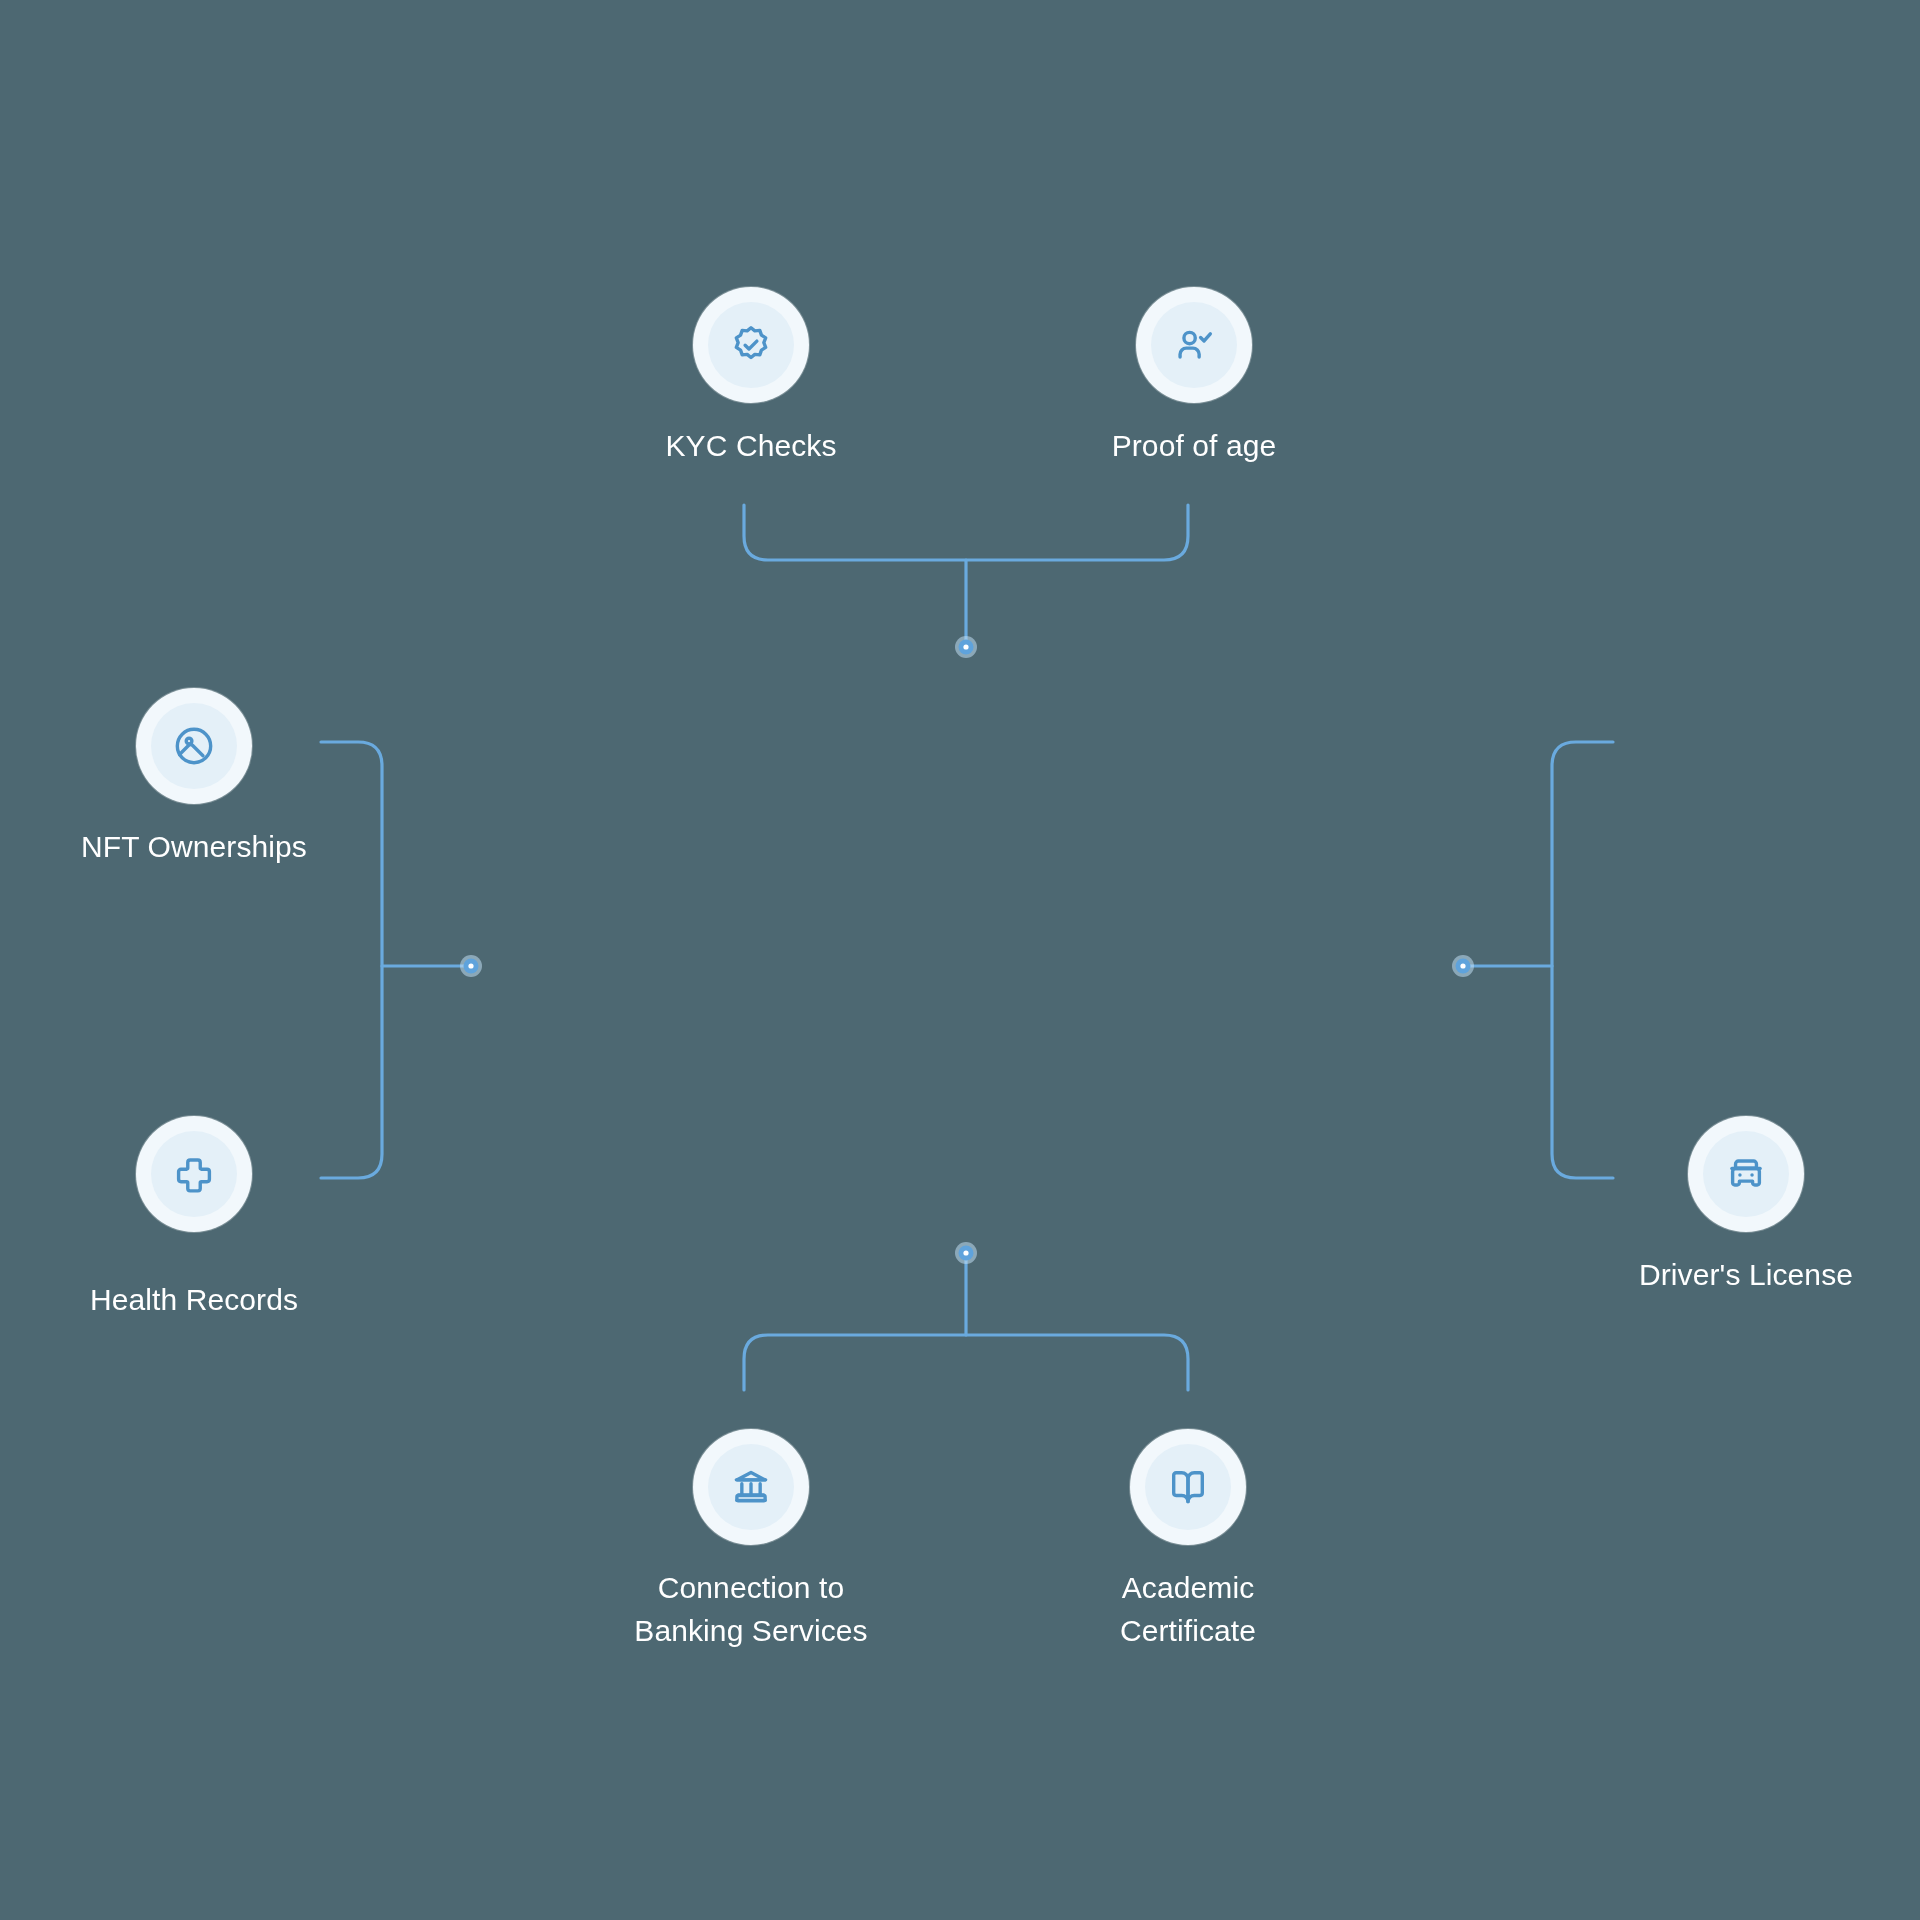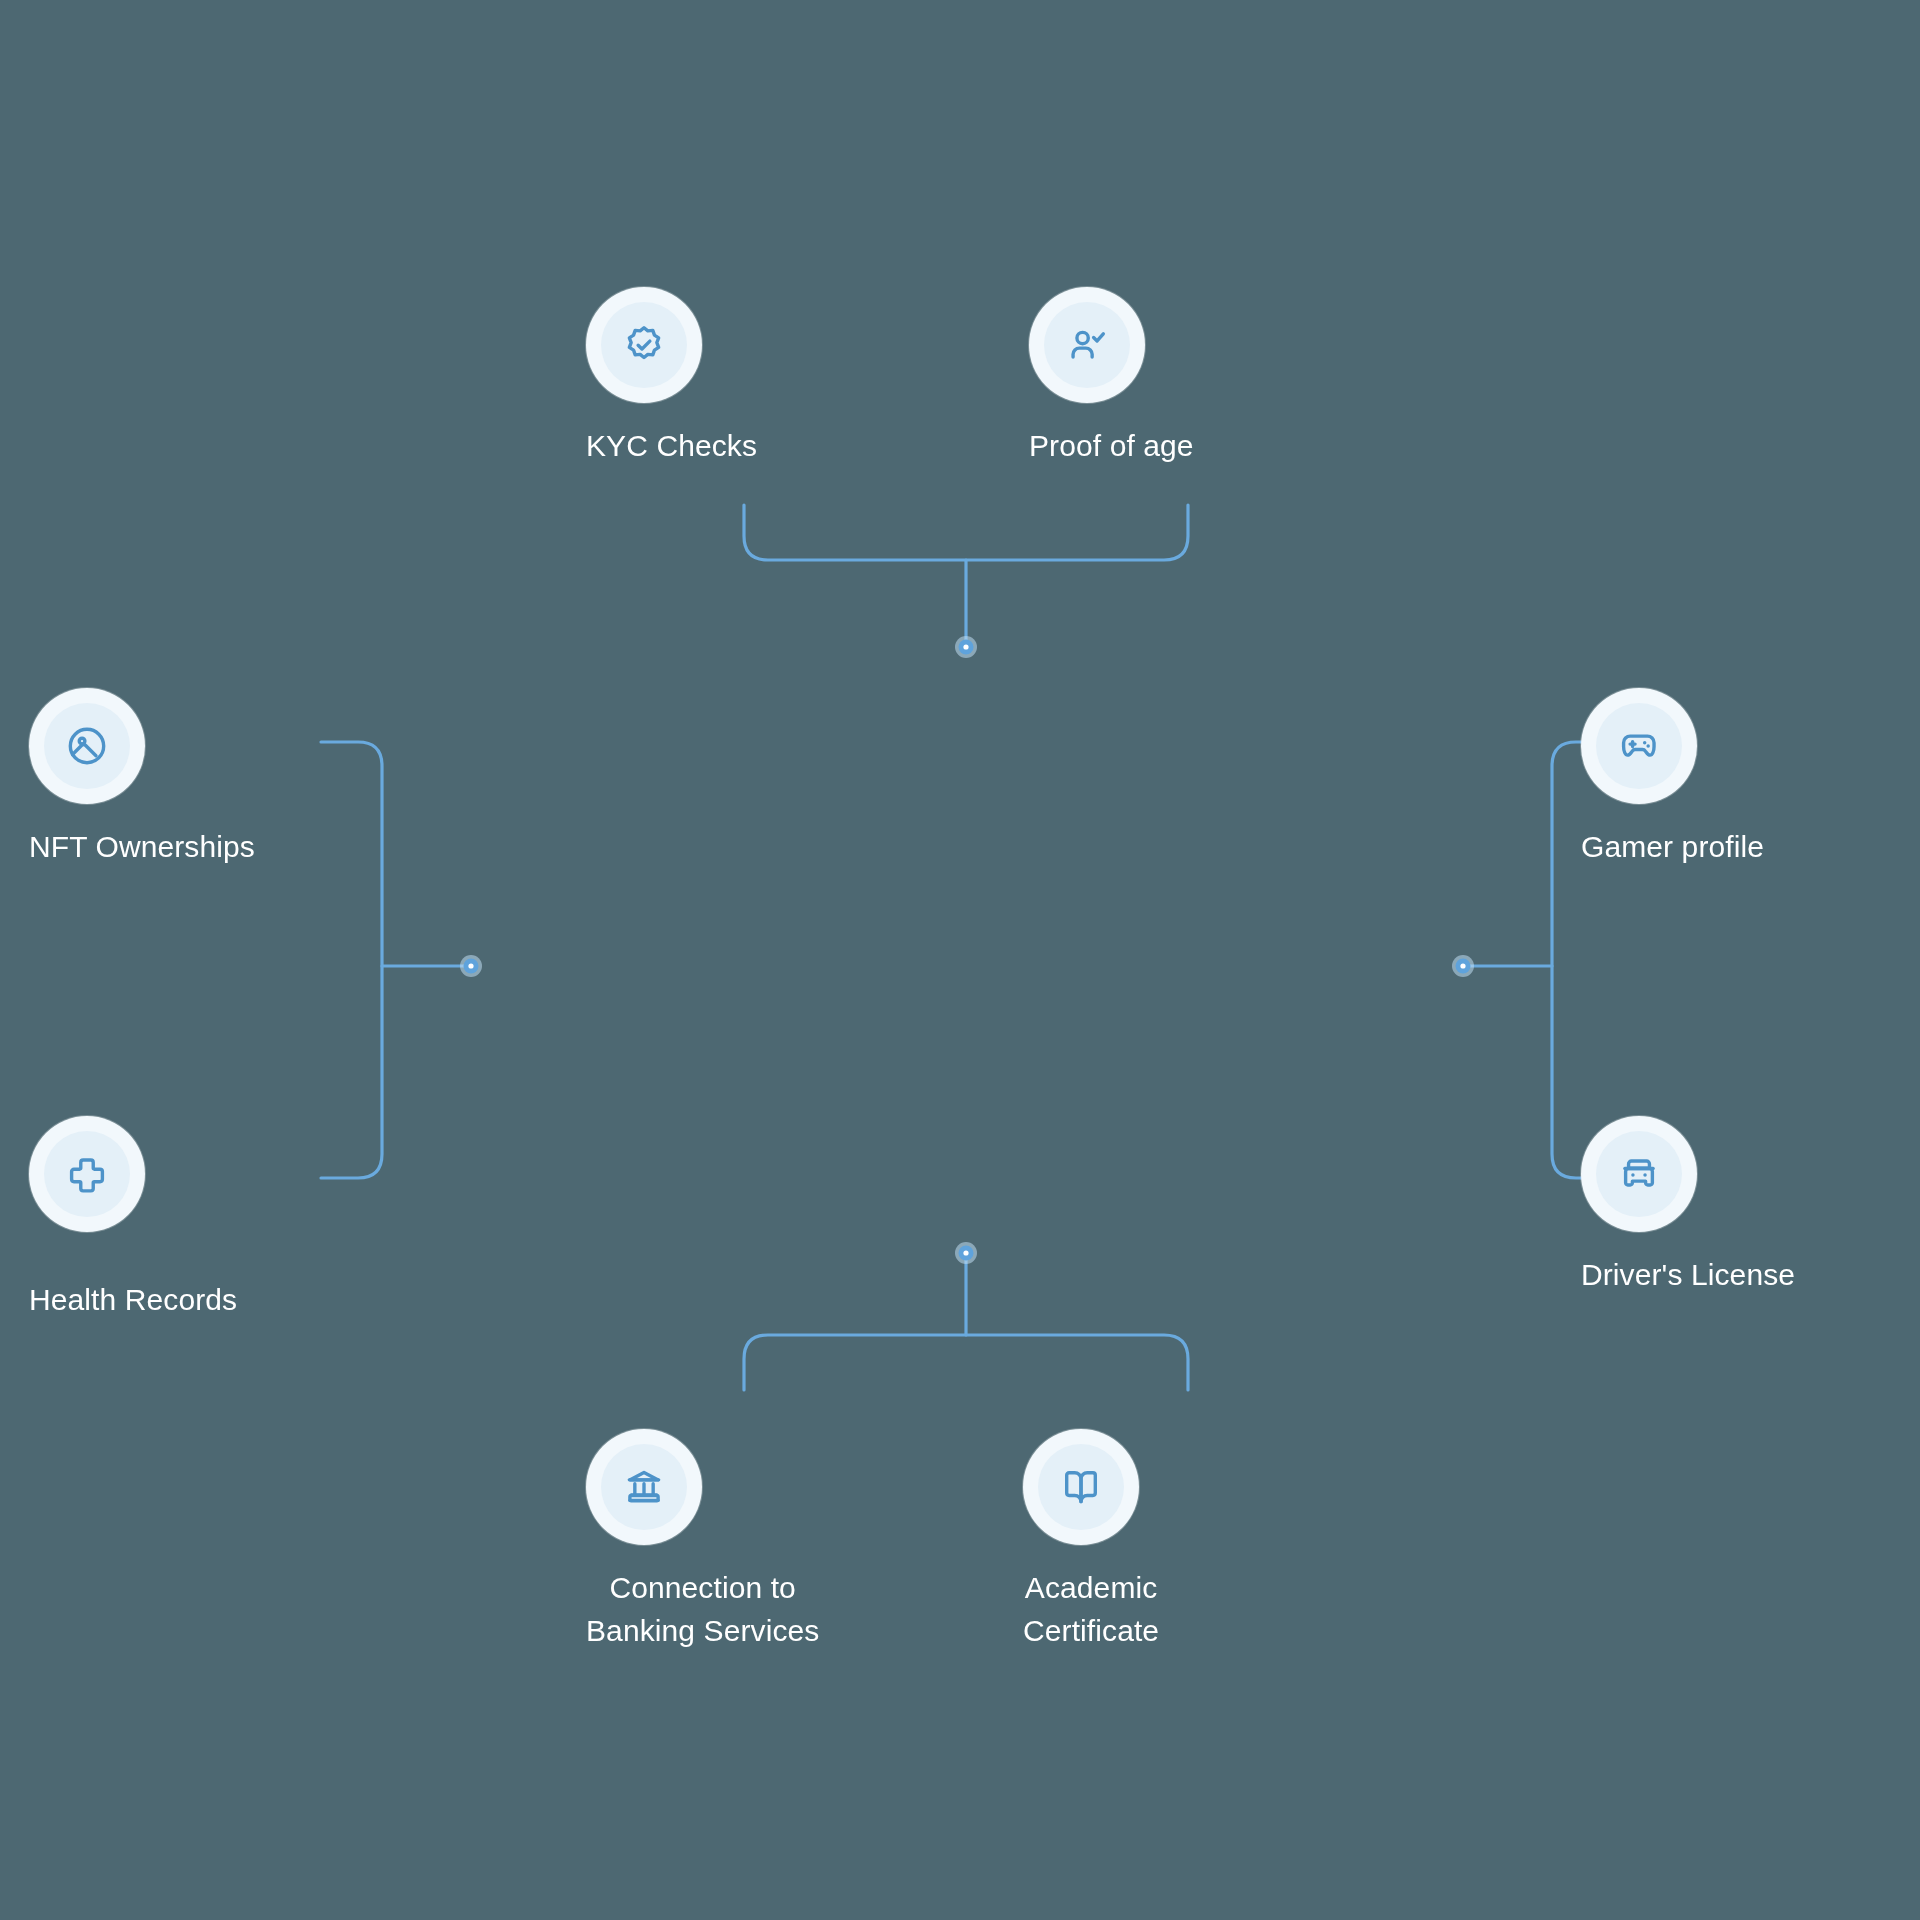--- a/index.html
+++ b/index.html
@@ -51,21 +51,21 @@
   .endpoint-halo {
     fill: #bfdcf2;
     opacity: 0.55;
   }
 
   
   .node {
     position: absolute;
     display: flex;
     flex-direction: column;
-    align-items: flex-start;
+    align-items: center;
     width: 330px;
     margin-left: -165px;
   }
 
   .node-circle {
     width: 116px;
     height: 116px;
     border-radius: 50%;
     background: #f2f8fc;
     display: flex;
@@ -194,33 +194,20 @@
     <div class="node-circle">
       <div class="node-inner">
         <svg viewBox="0 0 24 24">
           <path class="ico" d="M9.9 4.4 h4.2 a1.3 1.3 0 0 1 1.3 1.3 v3.1 a0.6 0.6 0 0 0 0.6 0.6 h3.1 a1.3 1.3 0 0 1 1.3 1.3 v4.2 a1.3 1.3 0 0 1 -1.3 1.3 h-3.1 a0.6 0.6 0 0 0 -0.6 0.6 v3.1 a1.3 1.3 0 0 1 -1.3 1.3 h-4.2 a1.3 1.3 0 0 1 -1.3 -1.3 v-3.1 a0.6 0.6 0 0 0 -0.6 -0.6 h-3.1 a1.3 1.3 0 0 1 -1.3 -1.3 v-4.2 a1.3 1.3 0 0 1 1.3 -1.3 h3.1 a0.6 0.6 0 0 0 0.6 -0.6 v-3.1 a1.3 1.3 0 0 1 1.3 -1.3 z"></path>
         </svg>
       </div>
     </div>
     <div class="node-label">Health Records</div>
   </div>
 
-  <div class="node" style="left:1746px; top:688px;">
-    <div class="node-circle">
-      <div class="node-inner">
-        <svg viewBox="0 0 24 24">
-          <path class="ico" d="M7.4 6.6 h9.2 a3.6 3.6 0 0 1 3.6 3.6 v2.2 c0 2.4 -0.9 4.6 -2.2 4.6 -1.1 0 -1.7 -1.1 -2.5 -2.2 -0.4 -0.6 -0.9 -0.9 -1.6 -0.9 h-4 c-0.7 0 -1.2 0.3 -1.6 0.9 -0.8 1.1 -1.4 2.2 -2.5 2.2 -1.3 0 -2.2 -2.2 -2.2 -4.6 v-2.2 a3.6 3.6 0 0 1 3.6 -3.6 z"></path>
-          <path class="ico" d="M8.5 9.6 v2.7 M7.15 10.95 h2.7"></path>
-          <circle class="ico-fill" cx="15.1" cy="10.2" r="0.95"></circle>
-          <circle class="ico-fill" cx="17.0" cy="12.0" r="0.95"></circle>
-        </svg>
-      </div>
-    </div>
-    <div class="node-label">Gamer profile</div>
-  </div>
 
   <div class="node" style="left:751px; top:1429px;">
     <div class="node-circle">
       <div class="node-inner">
         <svg viewBox="0 0 24 24">
           <path class="ico" d="M4.5 8.1 L12 4.1 l7.5 4.0 z"></path>
           <path class="ico" d="M4.0 8.1 h16.0"></path>
           <path class="ico" d="M7.0 10.2 v6.2 M12 10.2 v6.2 M17 10.2 v6.2"></path>
           <path class="ico" d="M5.1 16.4 h13.8"></path>
           <path class="ico" d="M4.3 19.3 h15.4 a0.0 0.0 0 0 0 0 0"></path>

